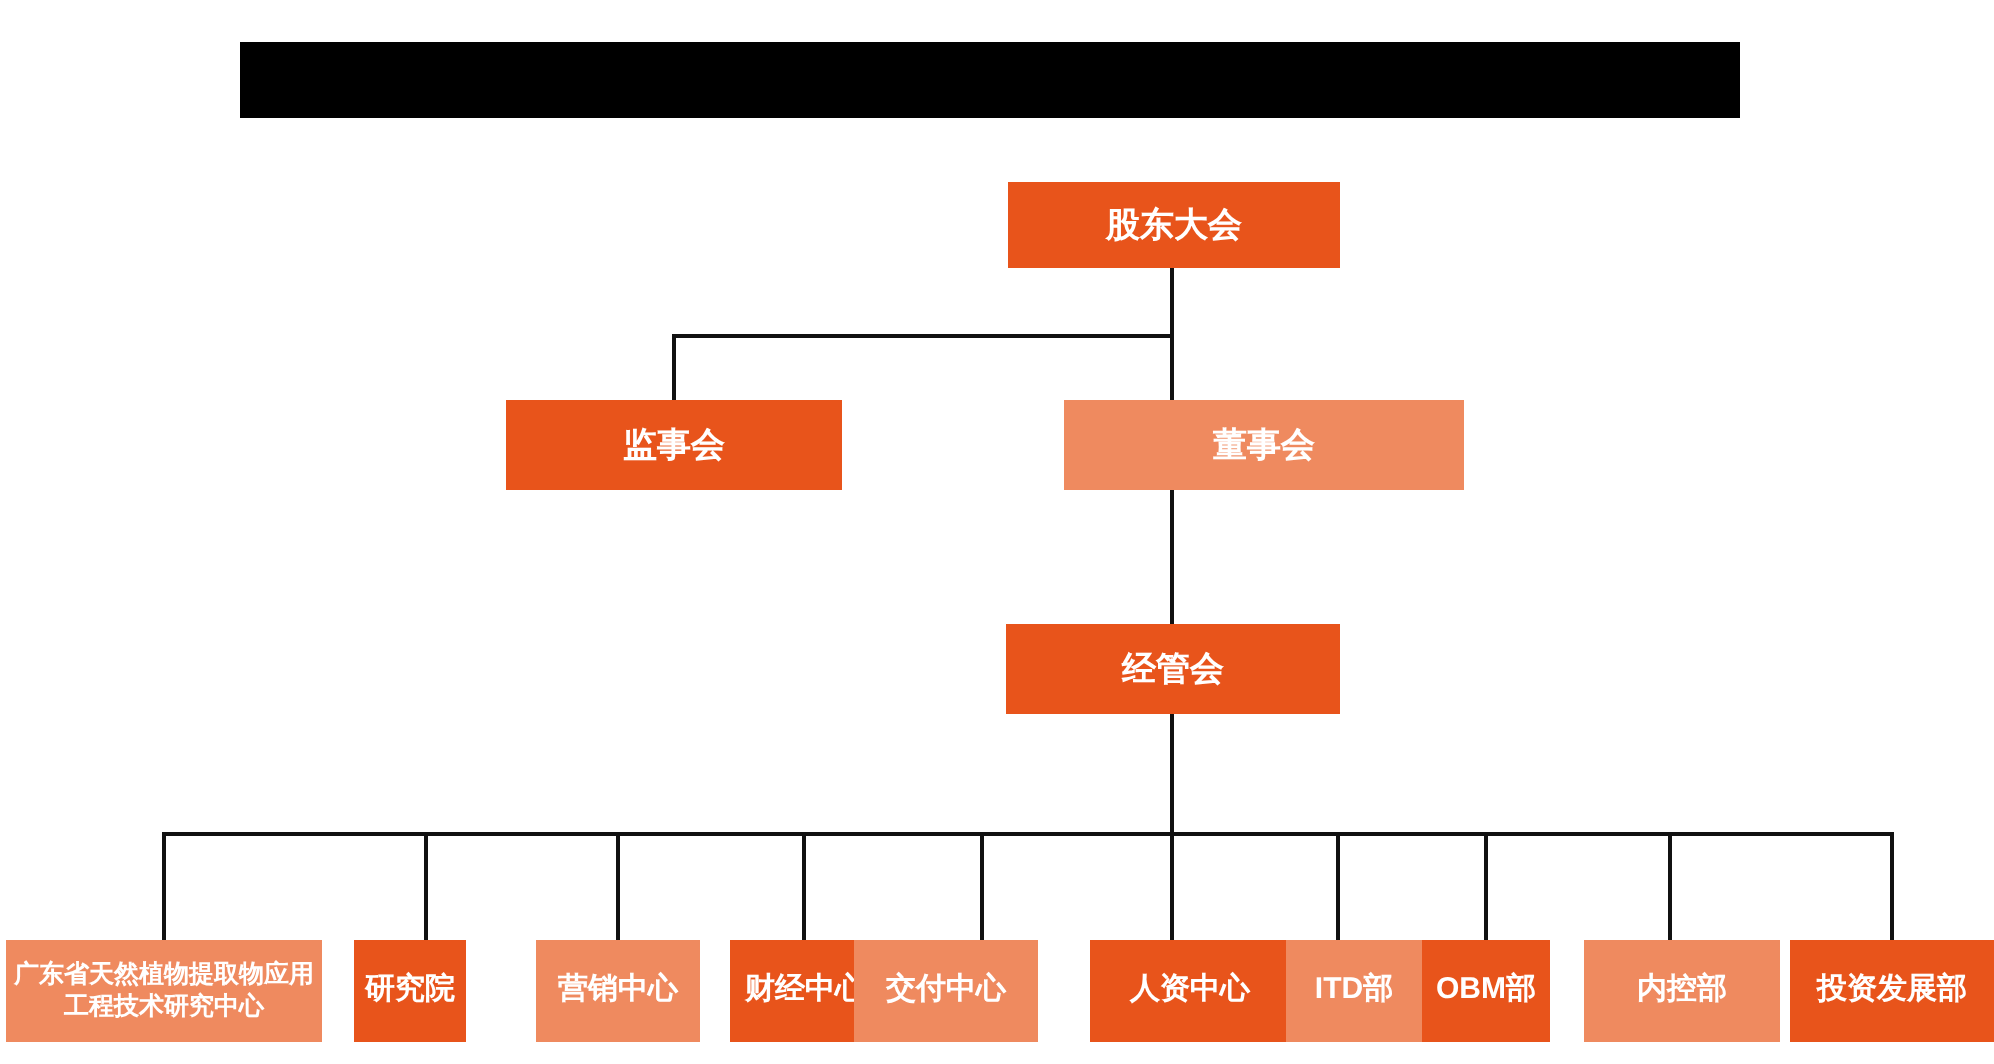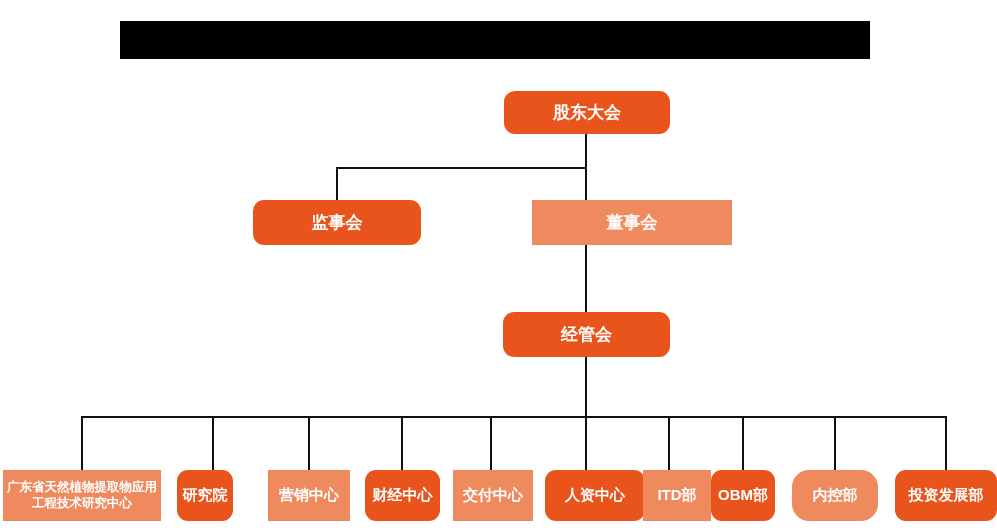--- a/index.html
+++ b/index.html
@@ -30,44 +30,44 @@
     position: absolute;
     display: flex;
     align-items: center;
     justify-content: center;
     text-align: center;
     color: var(--text);
     font-weight: bold;
     font-size: 17px;
     line-height: 1.25;
   }
-  .node.primary { background: var(--primary); border-radius: 11px; }
+  .node.primary { background: var(--primary); }
   .node.secondary { background: var(--secondary); }
   .node.dept { font-size: 15px; }
   .node.dept-long { font-size: 12.5px; padding: 2px 4px; }
   .vline, .hline { position: absolute; background: var(--line); }
 
   
   .n-shareholders { left: 504px; top: 91px; width: 166px; height: 43px; }
   
   .n-supervisory  { left: 253px; top: 200px; width: 168px; height: 45px; }
   .n-directors    { left: 532px; top: 200px; width: 200px; height: 45px; }
   
   .n-management   { left: 503px; top: 312px; width: 167px; height: 45px; }
   
   .dept { top: 470px; height: 51px; }
   .d0 { left: 3px;   width: 158px; }
   .d1 { left: 177px; width: 56px;  }
   .d2 { left: 268px; width: 82px;  }
   .d3 { left: 365px; width: 75px;  }
-  .d4 { left: 453px; width: 80px; text-align: right;  }
+  .d4 { left: 427px; width: 92px; text-align: right;  }
   .d5 { left: 545px; width: 100px;  }
   .d6 { left: 643px; width: 68px;  }
   .d7 { left: 711px; width: 64px;  }
-  .d8 { left: 792px; width: 86px; border-radius: 17px;  }
+  .d8 { left: 792px; width: 98px;  }
   .d9 { left: 895px; width: 102px; }
 
   
   .c-root-down      { left: 585px; top: 134px; width: 2px; height: 66px; }
   .c-branch-h       { left: 336px; top: 167px; width: 251px; height: 2px; }
   .c-supervisory-v  { left: 336px; top: 167px; width: 2px; height: 33px; }
   .c-directors-mgmt { left: 585px; top: 245px; width: 2px; height: 67px; }
   .c-mgmt-down      { left: 585px; top: 357px; width: 2px; height: 60px; }
   .c-dist-h         { left: 81px;  top: 416px; width: 866px; height: 2px; }
   .drop { top: 416px; width: 2px; height: 54px; }

